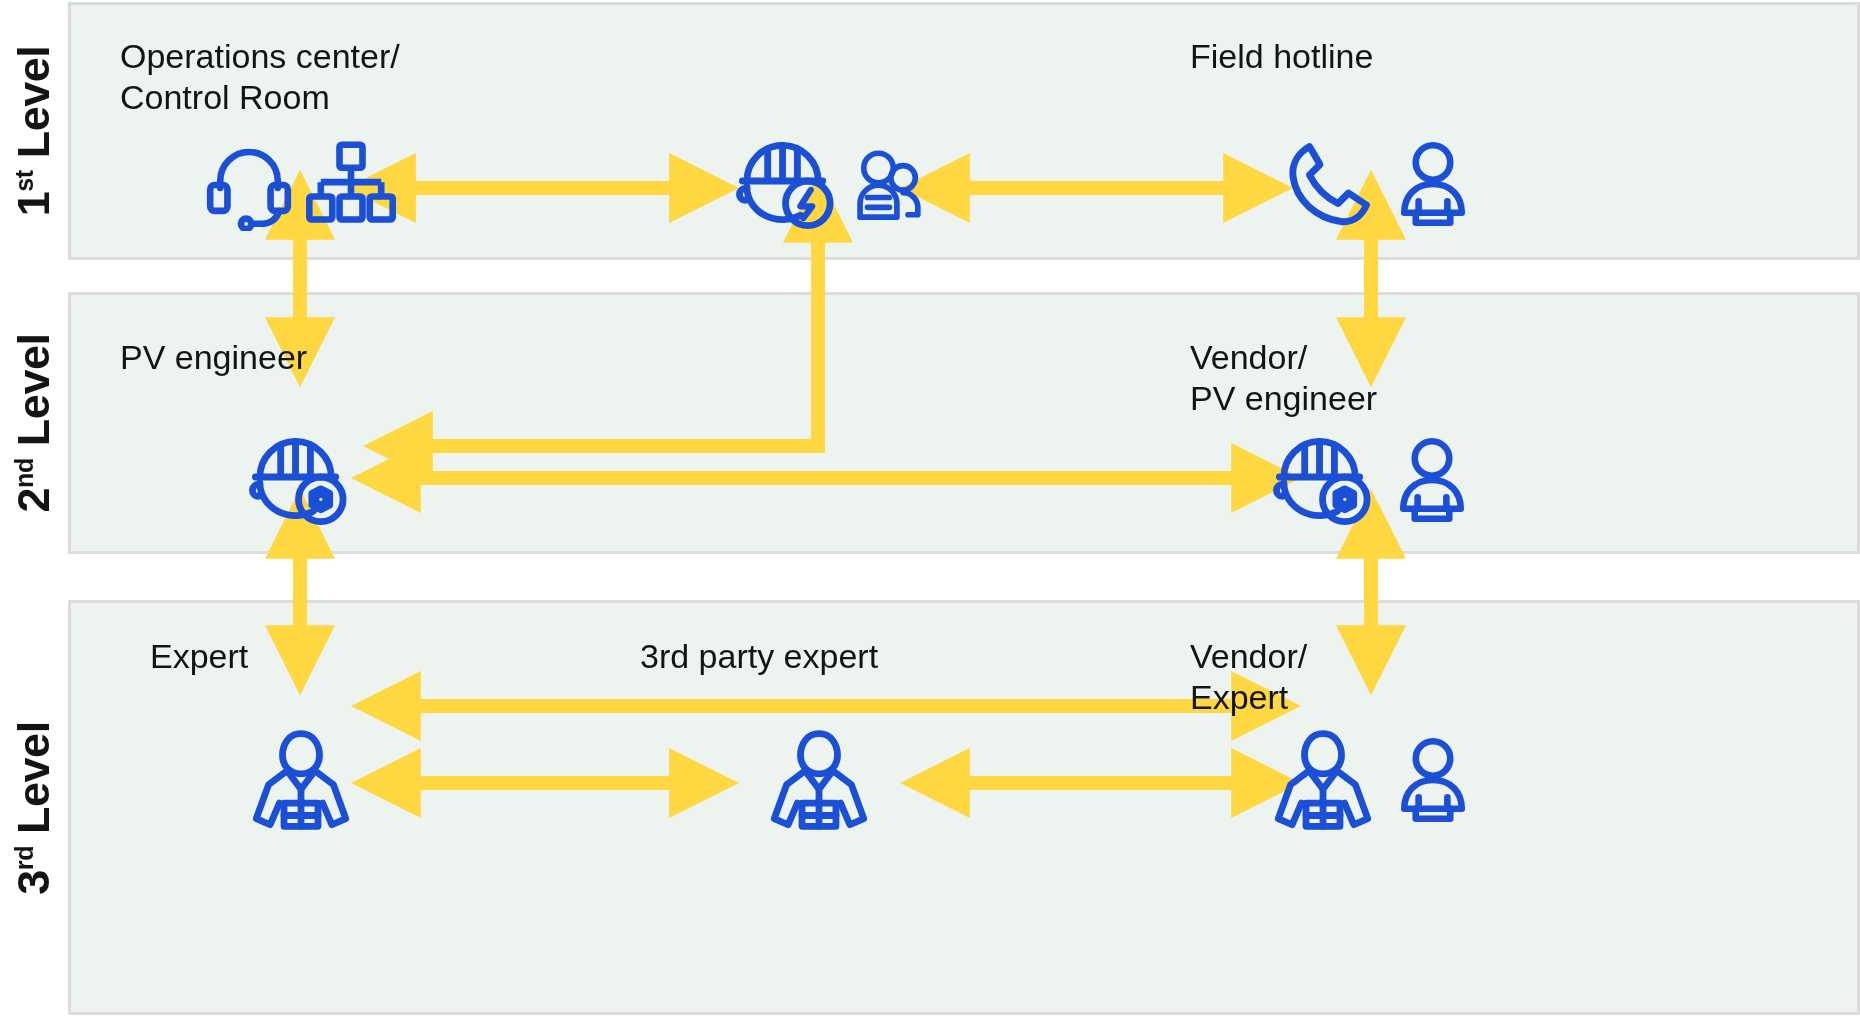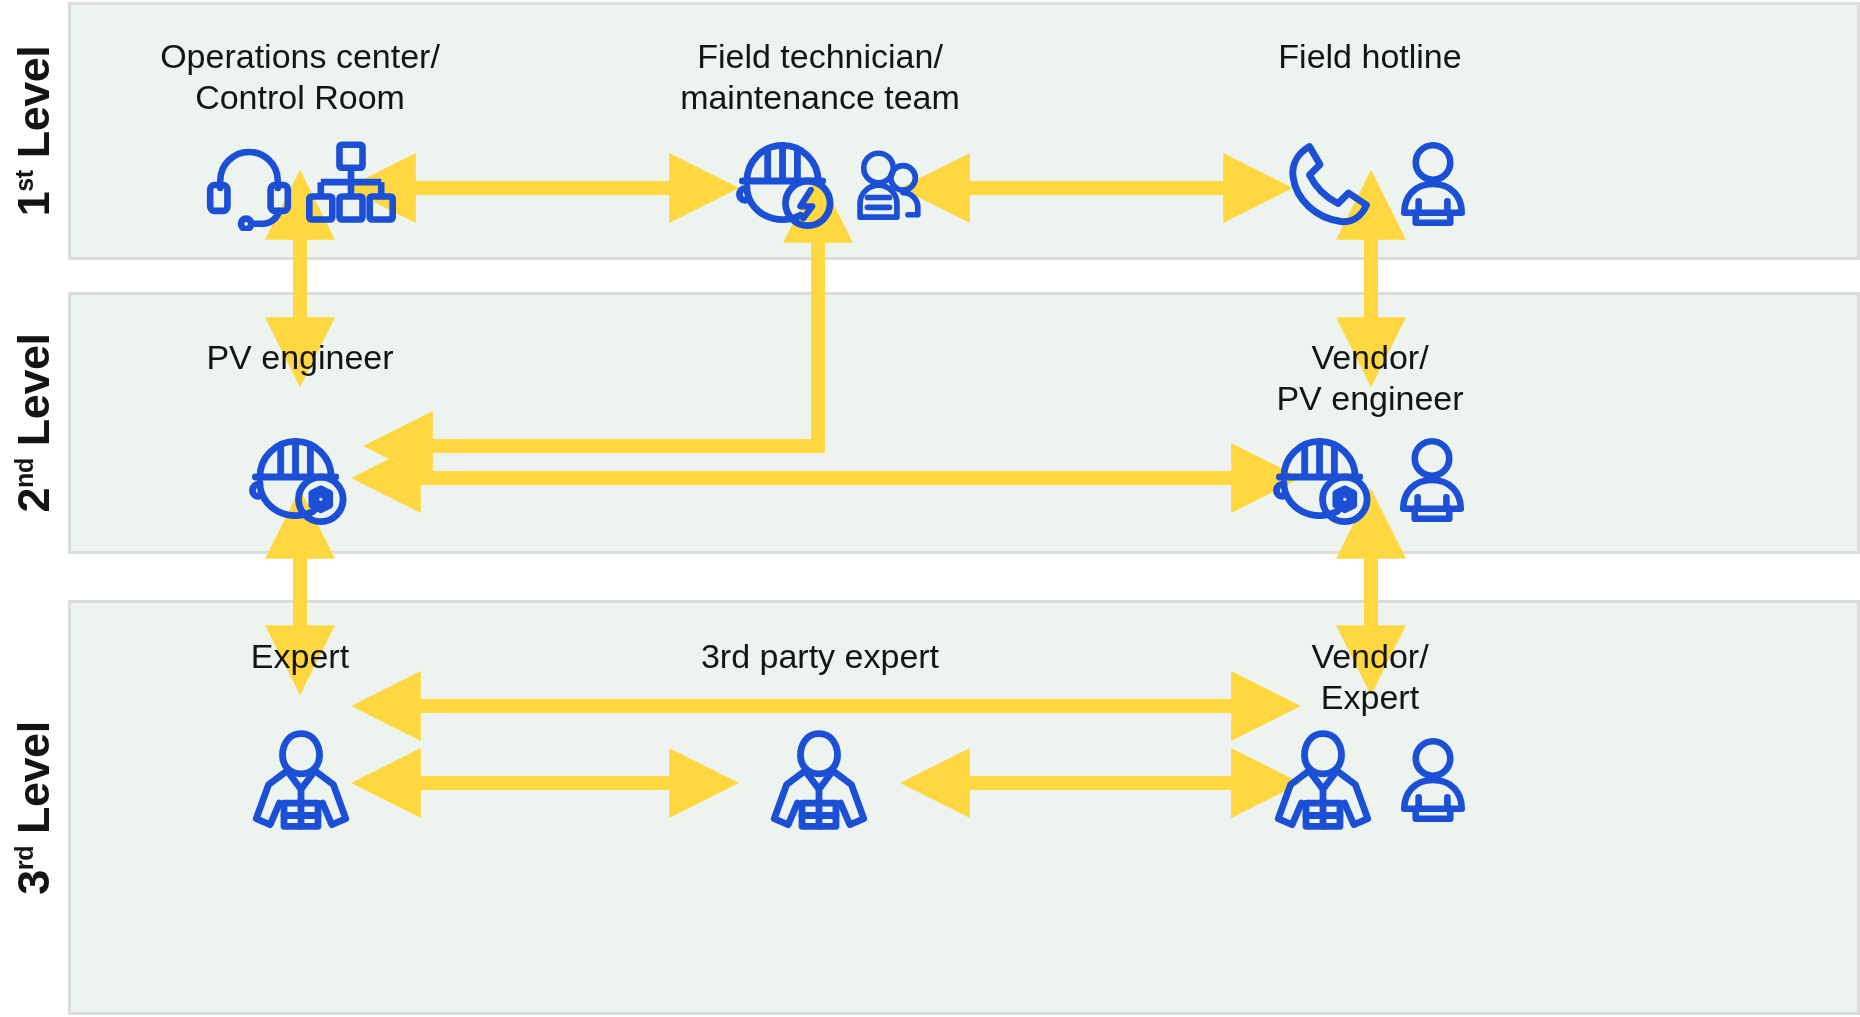--- a/index.html
+++ b/index.html
@@ -42,21 +42,21 @@
     transform-origin: center center;
   }
   .level-label sup { font-size: 0.56em; vertical-align: super; font-weight: bold; }
   #lvl-1 { top: 2px;   height: 258px; }
   #lvl-2 { top: 292px; height: 262px; }
   #lvl-3 { top: 600px; height: 415px; }
 
   
   .node-title {
     position: absolute;
-    text-align: center;
+    text-align: left;
     color: #141414;
     font-size: 34px;
     line-height: 1.22;
     white-space: pre-line;
     font-weight: 400;
   }
 
   
   .icon-group {
     position: absolute;
@@ -124,22 +124,20 @@
       <line x1="418" y1="706" x2="1234" y2="706" marker-start="url(#ah-l)" marker-end="url(#ah-r)"></line>
 
       <line x1="418" y1="783" x2="672" y2="783" marker-start="url(#ah-l)" marker-end="url(#ah-r)"></line>
 
       <line x1="967" y1="783" x2="1234" y2="783" marker-start="url(#ah-l)" marker-end="url(#ah-r)"></line>
     </g>
   </svg>
 
   <div class="node-title" style="left:120px; top:36px; width:360px;">Operations center/
 Control Room</div>
-  <div class="node-title" style="left:640px; top:36px; width:360px;">Field technician/
-maintenance team</div>
   <div class="node-title" style="left:1190px; top:36px; width:360px;">Field hotline</div>
 
   <div class="icon-group" style="left:180px; top:130px; width:240px; height:110px;">
 
     <svg width="92" height="92" viewBox="0 0 64 64" fill="none" stroke="#1a4fd6" stroke-width="4.6" stroke-linecap="round" stroke-linejoin="round">
       <path d="M12 34 V29 A20 20 0 0 1 52 29 V34"></path>
       <rect x="5" y="32" width="12" height="18" rx="3"></rect>
       <rect x="47" y="32" width="12" height="18" rx="3"></rect>
       <path d="M53 50 A12 12 0 0 1 41 59 H36"></path>
       <circle cx="30" cy="59" r="3.6"></circle>

